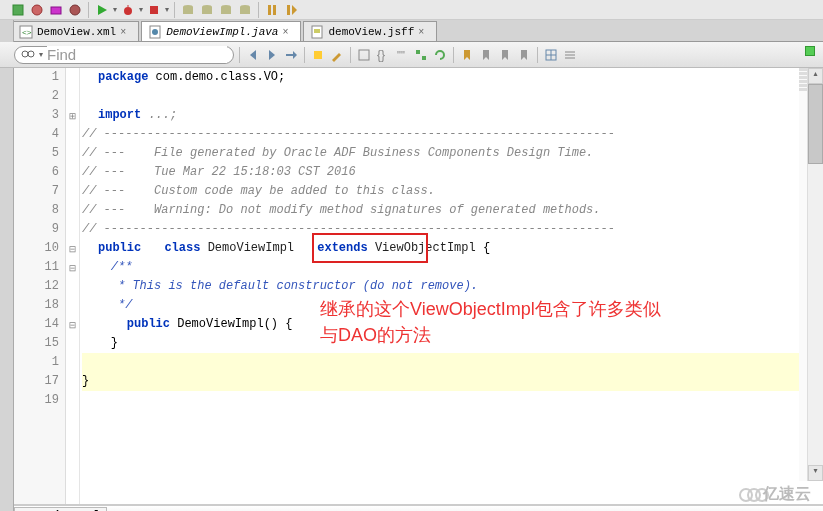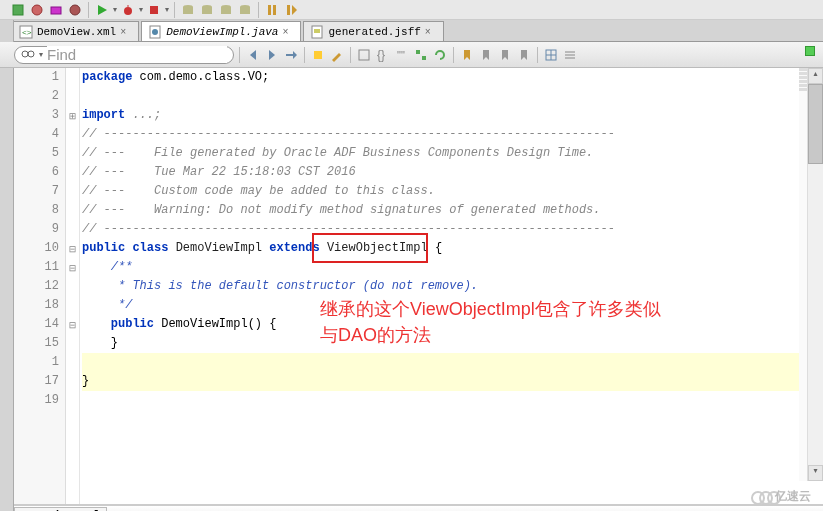--- a/index.html
+++ b/index.html
@@ -26,39 +26,39 @@
     
     .editor-area { display: flex; height: 437px; position: relative; background: #fff; border-bottom: 1px solid #ccc; }
     .gutter { width: 52px; background: #f7f7f7; border-right: 1px solid #ddd; text-align: right; padding-right: 6px; font-family: "Courier New", monospace; font-size: 12px; color: #888; }
     .line-num { height: 19px; line-height: 19px; }
     .fold-gutter { width: 14px; border-right: 1px solid #e5e5e5; }
     .fold-mark { height: 19px; display: flex; align-items: center; justify-content: center; color: #888; font-size: 9px; cursor: pointer; }
     .code-area { flex: 1; font-family: "Courier New", monospace; font-size: 12px; padding-left: 2px; position: relative; }
     .code-line { height: 19px; line-height: 19px; white-space: pre; }
     .code-line.hl { background: #ffffd6; }
     
-    .kw { color: #0033bb; font-weight: bold; }
+    .kw { color: #0033bb; font-weight: bold; margin-left: 16px; }
     .cm { color: #888; font-style: italic; }
     .jd { color: #3355bb; font-style: italic; }
     .typ { color: #222; }
     
     .highlight-box { position: absolute; border: 2px solid #d22; pointer-events: none; }
     .annotation { position: absolute; color: #e33; font-family: "Microsoft YaHei", sans-serif; font-size: 18px; line-height: 26px; pointer-events: none; }
     
     .scrollbar-v { position: absolute; right: 0; top: 68px; width: 16px; height: 413px; background: #f0f0f0; border-left: 1px solid #ddd; }
     .scroll-up, .scroll-down { height: 16px; background: #e8e8e8; border: 1px solid #ccc; text-align: center; font-size: 8px; color: #666; cursor: pointer; }
     .scroll-thumb { height: 80px; background: #c8c8c8; border: 1px solid #aaa; margin: 0; }
     .strip { position: absolute; right: 16px; top: 68px; width: 8px; height: 413px; background: #fafafa; }
     .strip-mark { width: 100%; height: 3px; background: #ddd; margin-bottom: 1px; }
     
     .bottom-crumb { height: 18px; background: linear-gradient(#fff,#e8e8e8); border-top: 1px solid #ccc; display: flex; align-items: center; padding-left: 14px; font-family: "Courier New", monospace; font-size: 11px; }
     .crumb-item { padding: 1px 6px; border: 1px solid #bbb; background: #f5f5f5; font-weight: bold; }
     .crumb-drop { padding: 1px 4px; color: #666; font-size: 8px; }
     
-    .watermark { position: absolute; right: 12px; bottom: 6px; color: #bbb; font-size: 12px; font-weight: bold; display: flex; align-items: flex-end; }
+    .watermark { position: absolute; right: 12px; bottom: 6px; color: #bbb; font-size: 16px; font-weight: bold; display: flex; align-items: center; }
     .watermark .circ { display: inline-flex; }
     .watermark .c { width: 14px; height: 14px; border: 2px solid #ccc; border-radius: 50%; margin-right: -6px; }
     
     .left-edge { position: absolute; left: 0; top: 20px; width: 14px; height: 491px; background: #d4d4d4; border-right: 1px solid #aaa; }
   </style>
 </head>
 <body>
 
 <div class="left-edge"></div>
 
@@ -158,21 +158,21 @@
           <circle cx="7" cy="7" r="3" fill="#58a"></circle>
         </svg></span>
     <span>DemoViewImpl.java</span>
     <span class="tab-close">×</span>
   </div>
   <div class="tab">
     <span class="tab-icon"><svg width="14" height="14">
           <rect x="2" y="1" width="10" height="12" fill="#fff" stroke="#888"></rect>
           <rect x="4" y="4" width="6" height="4" fill="#cc6"></rect>
         </svg></span>
-    <span>generated.jsff</span>
+    <span>demoView.jsff</span>
     <span class="tab-close">×</span>
   </div>
 </div>
 
 <div class="editor-toolbar" style="position:relative;">
   <div class="find-box">
     <span><svg width="14" height="12">
           <circle cx="4" cy="6" r="3" fill="none" stroke="#666"></circle>
           <circle cx="10" cy="6" r="3" fill="none" stroke="#666"></circle>
         </svg></span>

